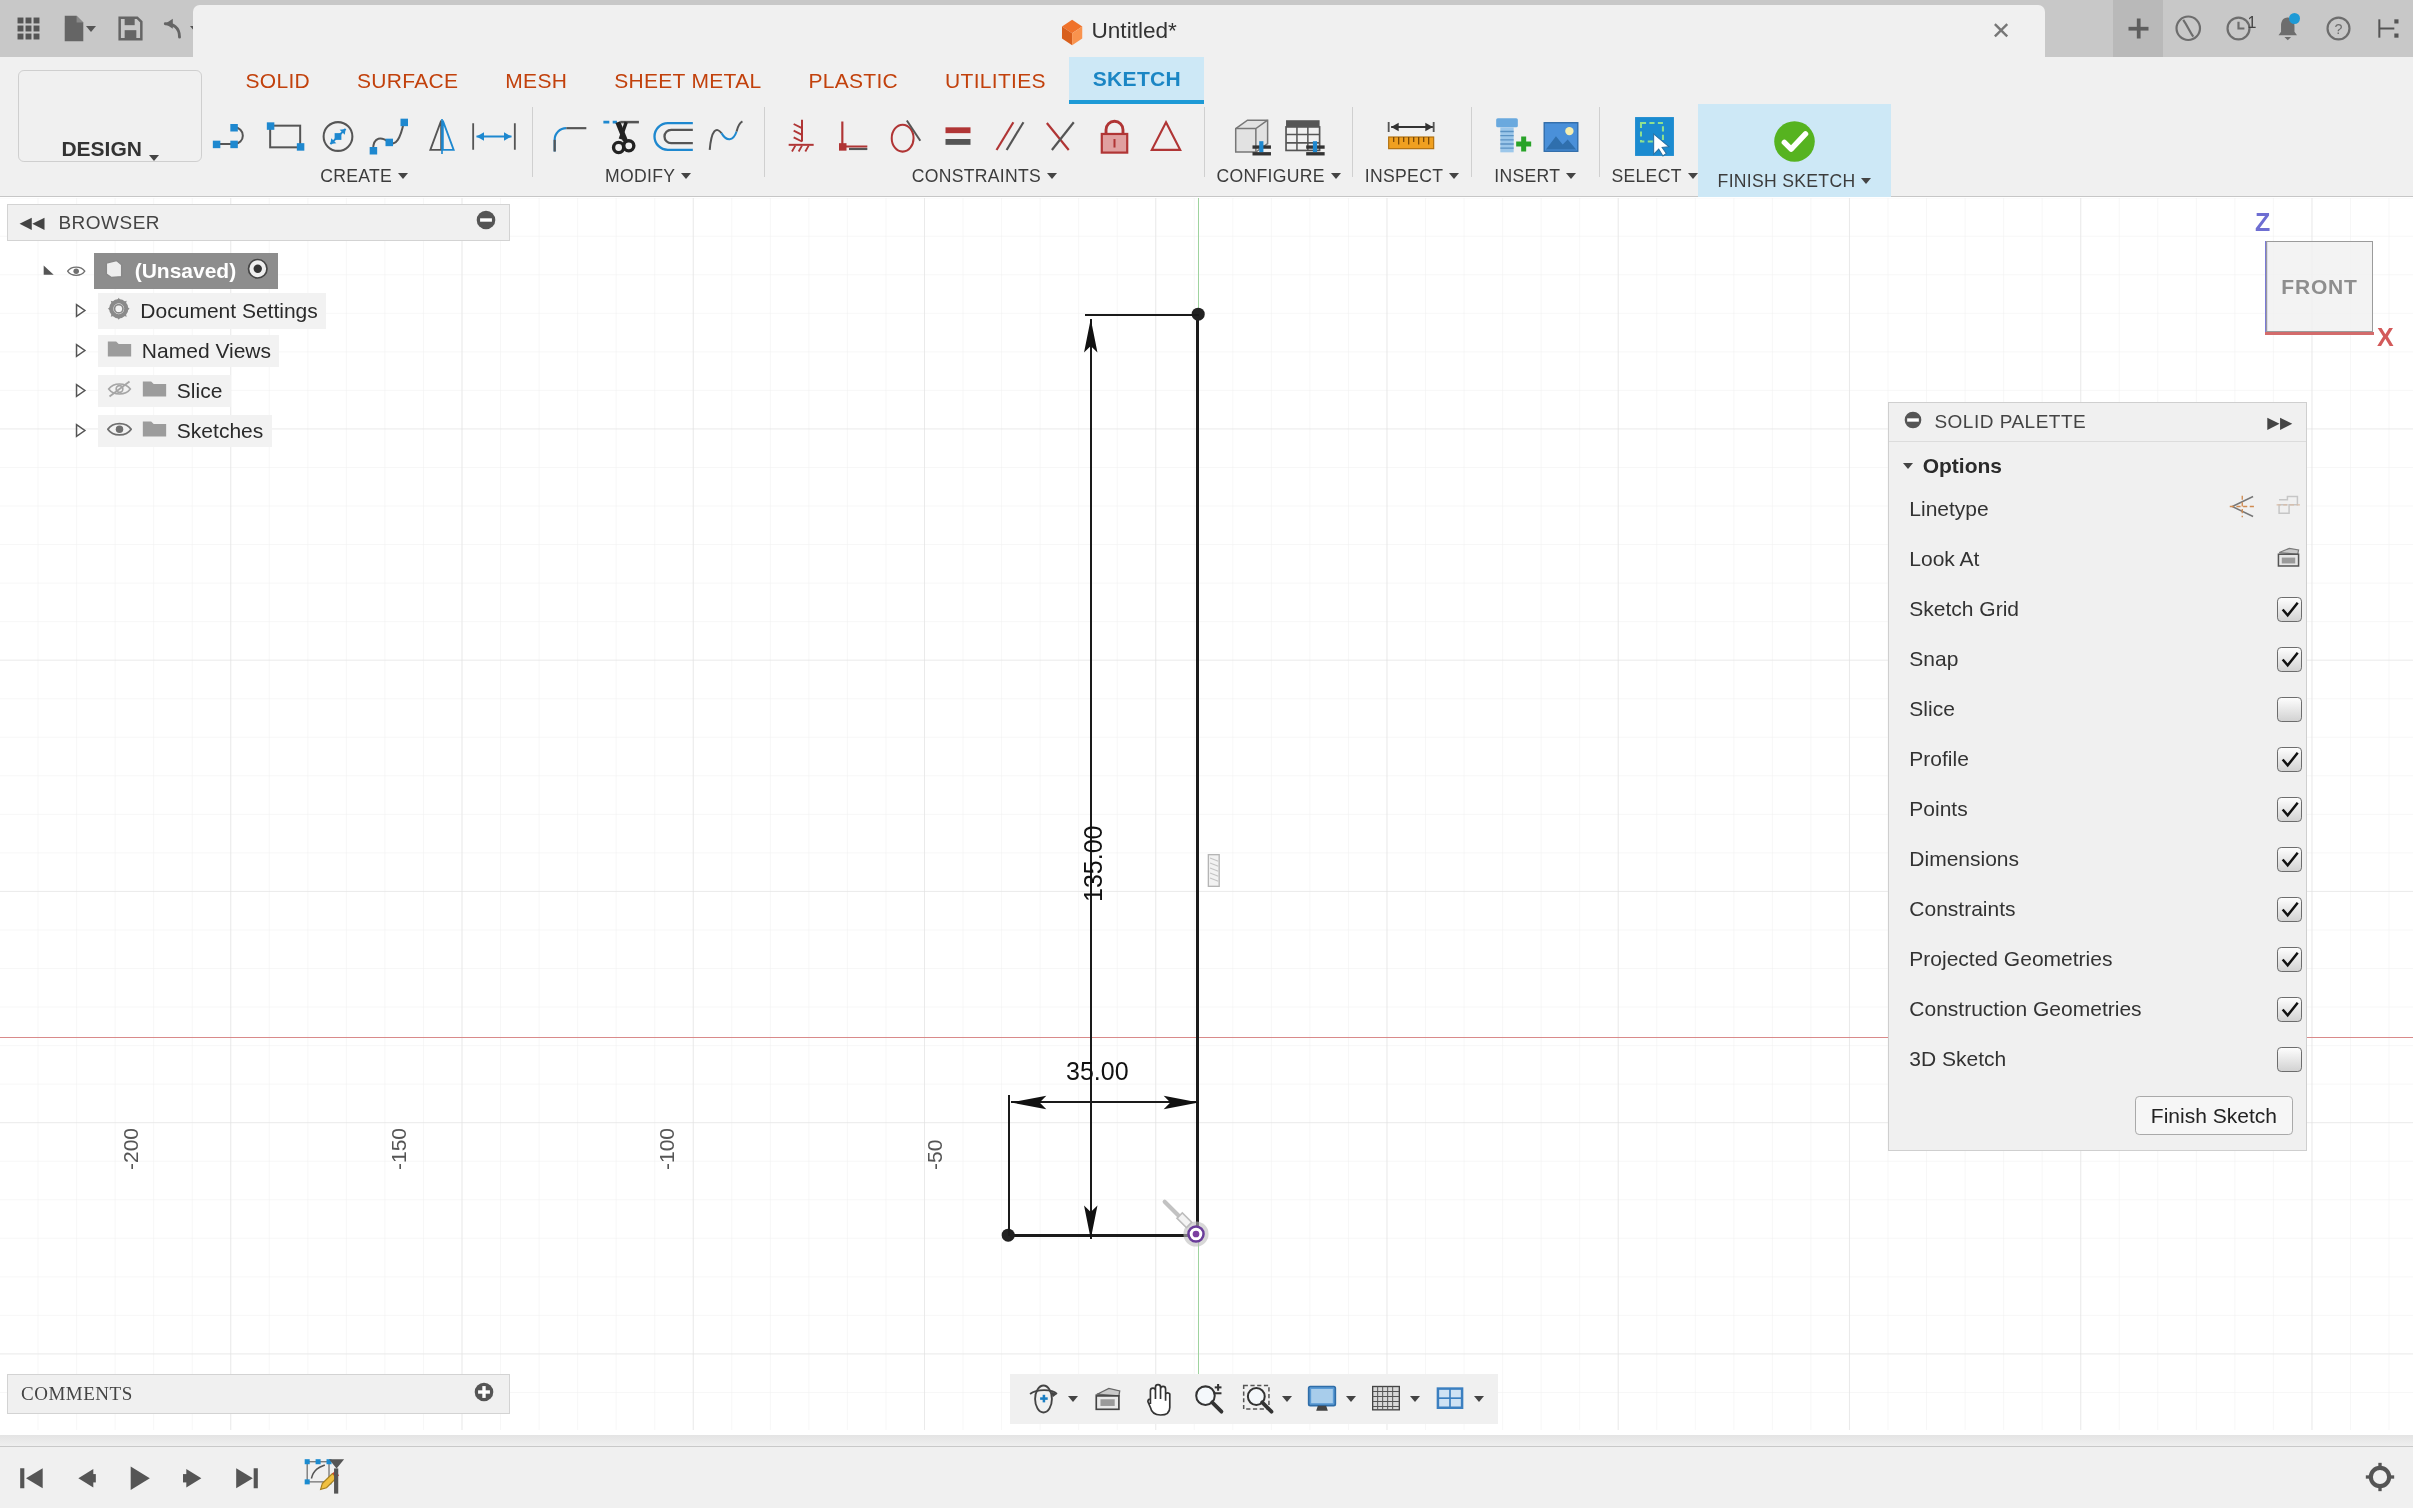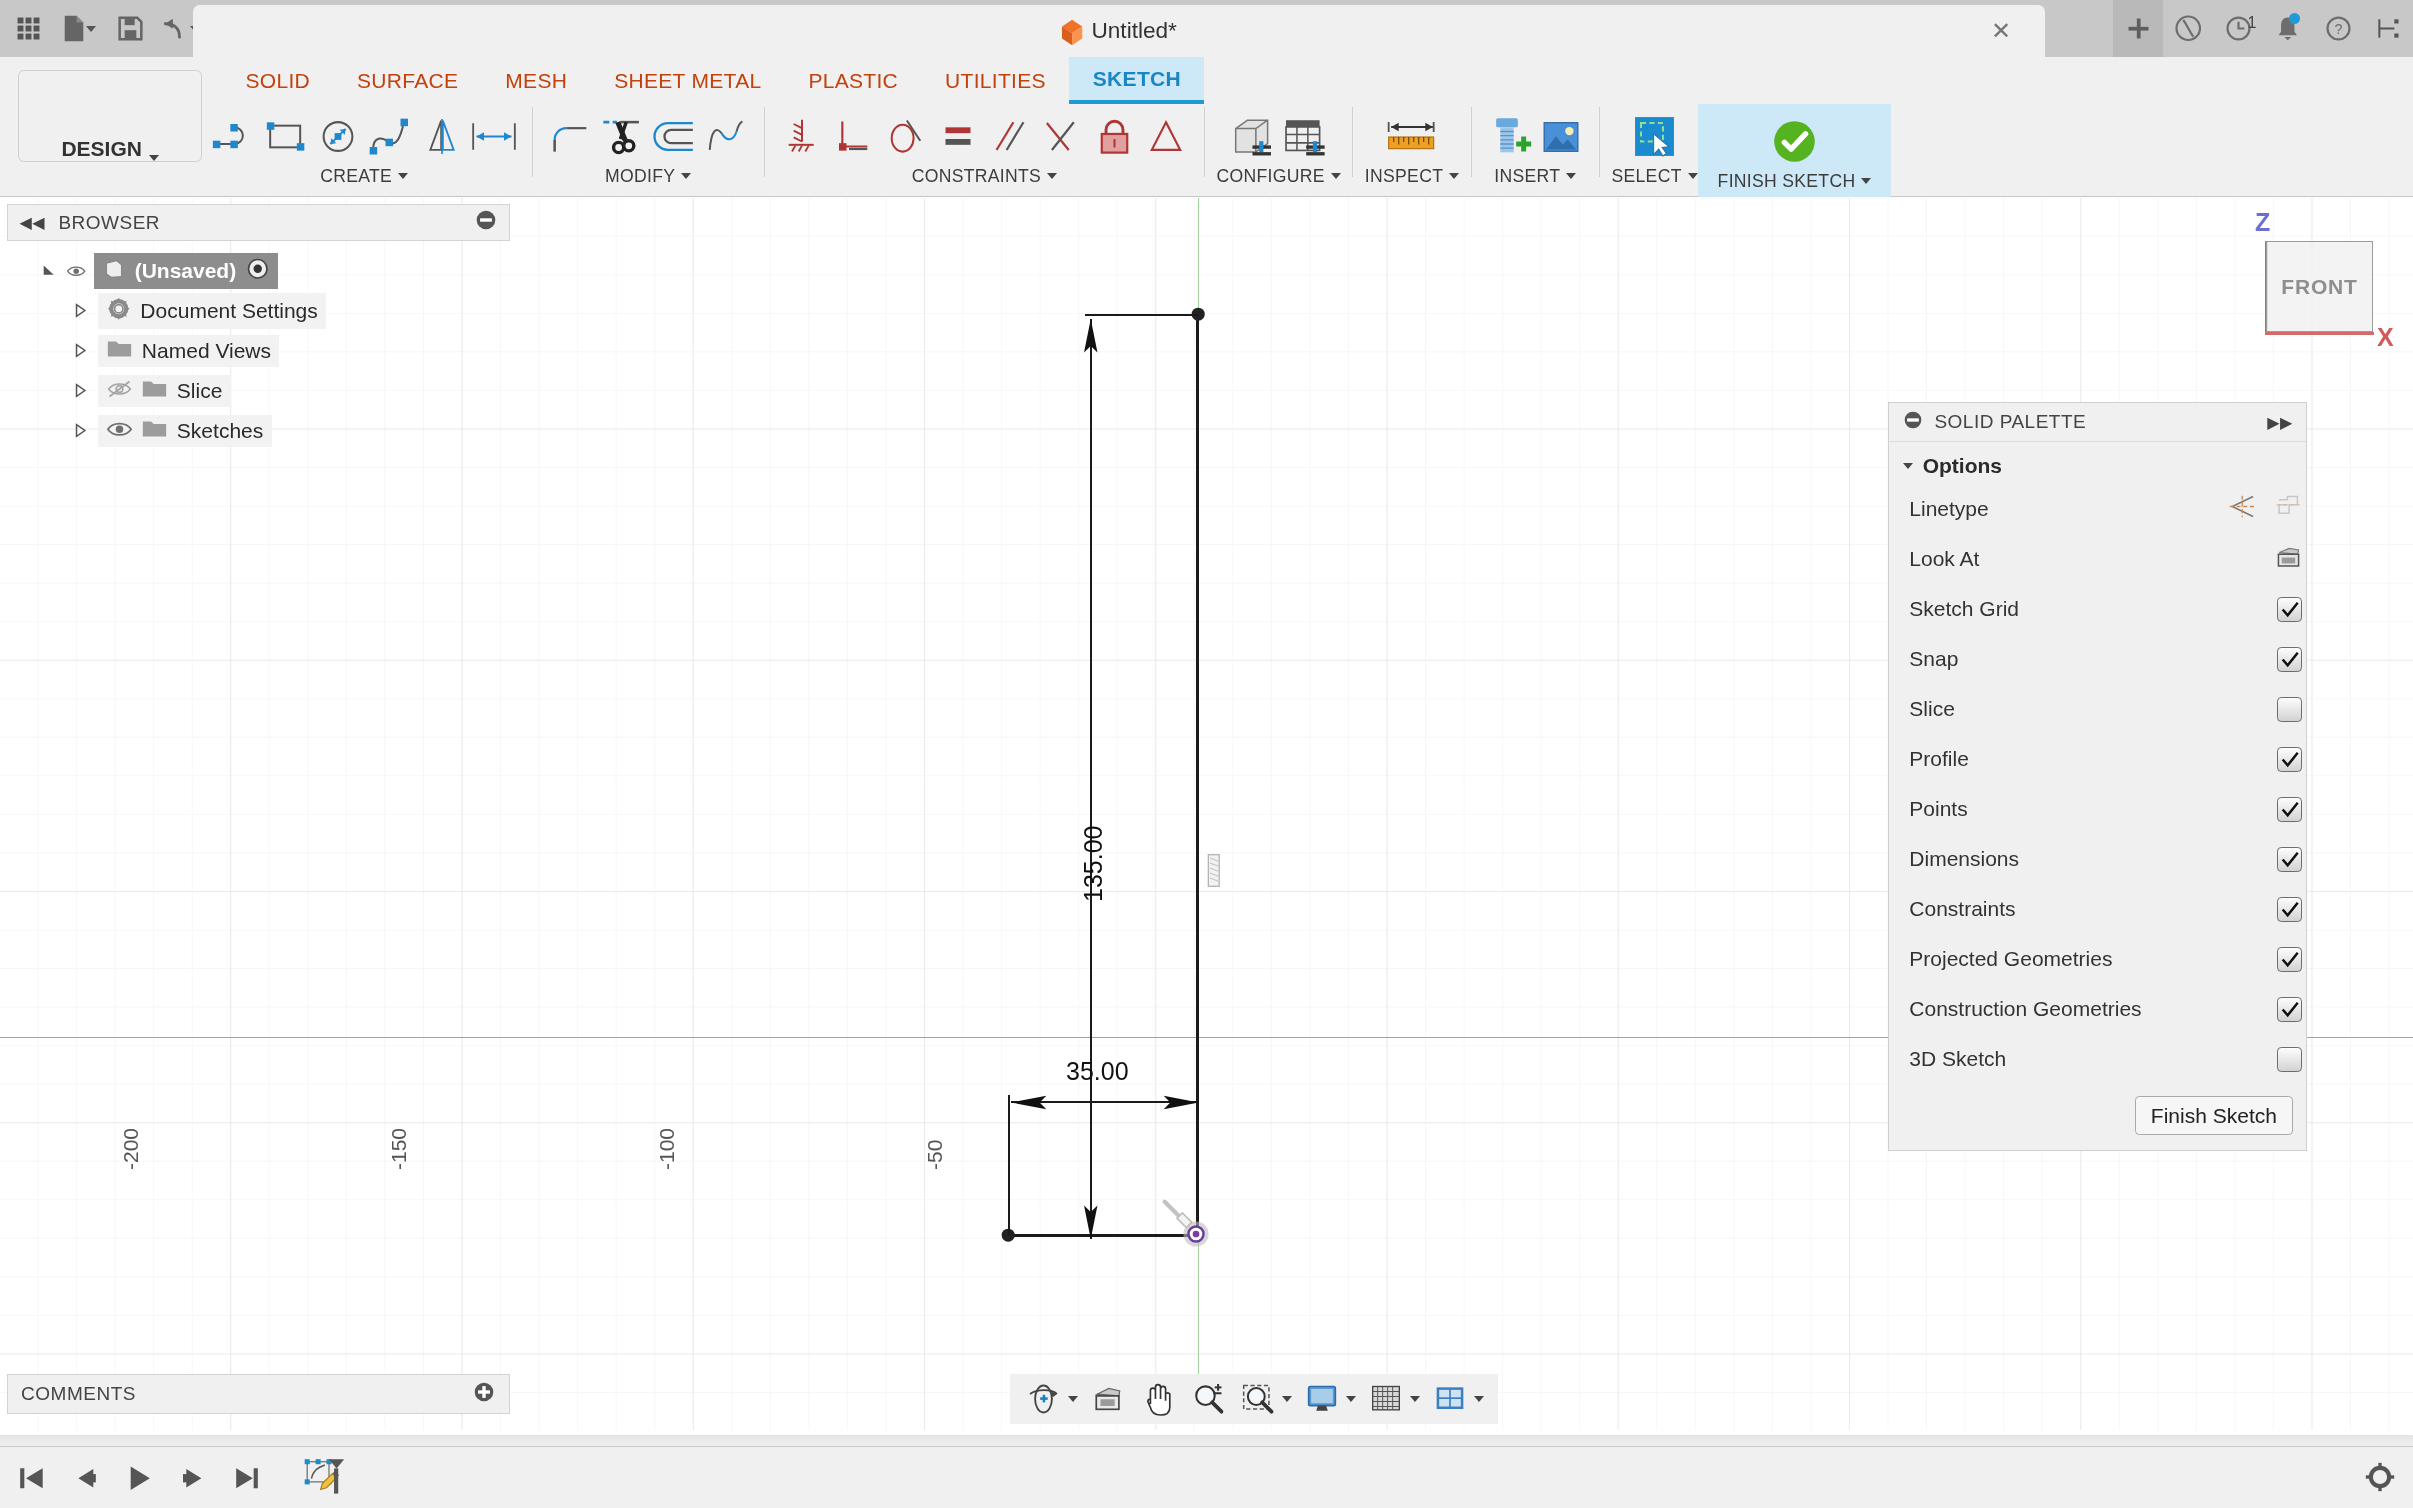--- a/index.html
+++ b/index.html
@@ -182,21 +182,21 @@
   .fs-btn {
     border: 0.8px solid #a9a9a9; border-radius: 4.2px; background: #f6f6f6;
     padding: 6.7px 15px; font-size: 21px; color: #222;
   }
 
   
   .comments {
     position: absolute; left: 6.7px; top: 1374px; width: 503px; height: 40px;
     background: #f0f0f0; border: 0.8px solid #d3d3d3;
     display: flex; align-items: center; padding: 0 13.4px;
-    font-size: 19px; color: #444; letter-spacing: 0.5px;
+    font-size: 19px; color: #444; letter-spacing: 0.5px; font-family: Liberation Serif, serif;
   }
 
   
   .navbar {
     position: absolute; left: 1010px; top: 1374px; height: 50px;
     background: #f0f0f0; display: flex; align-items: center; padding: 0 8.4px;
   }
   .nb { display: flex; align-items: center; height: 50px; padding: 0 5px; gap: 4.2px; }
   .nb-ico { width: 40px; height: 40px; display: flex; align-items: center; justify-content: center; }
 

